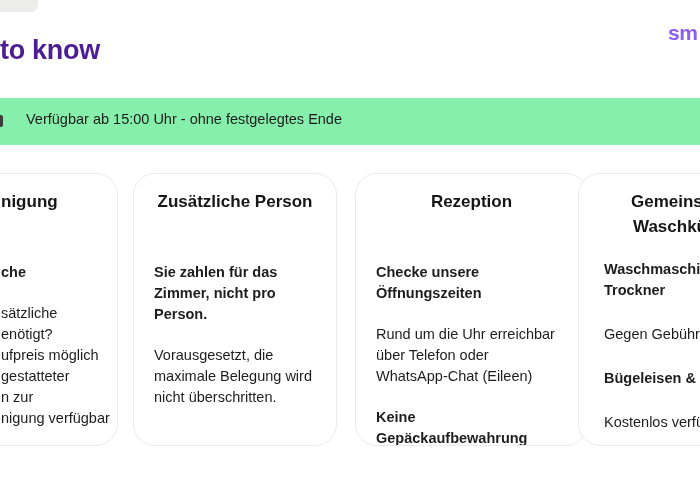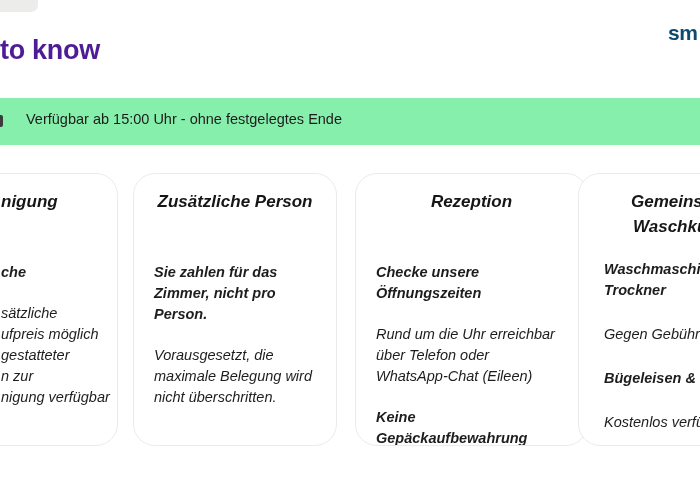--- a/index.html
+++ b/index.html
@@ -22,21 +22,21 @@
     margin: 0;
     font-size: 27px; font-weight: 700;
     letter-spacing: -0.3px;
     color: #4c1d95;
     white-space: nowrap;
   }
   .logo {
     position: absolute; left: 668px; top: 21px;
     font-size: 21px; font-weight: 700;
     letter-spacing: -0.5px;
-    color: #0c4a6e;
+    color: #8b5cf6;
     white-space: nowrap;
   }
   .banner {
     position: absolute; left: 0; top: 98px;
     width: 700px; height: 47px;
     background: #86efac;
   }
   .banner-icon {
     position: absolute; left: 0; top: 17px;
     width: 3px; height: 12px;
@@ -44,21 +44,21 @@
     border-radius: 0 2px 2px 0;
   }
   .banner-text {
     position: absolute; left: 26px; top: 13px;
     font-size: 14.5px;
     color: #1c1c1c;
     white-space: nowrap;
   }
   .cards-row {
     position: absolute; left: 0; top: 173px;
-    width: 700px; height: 273px; font-style: italic;
+    width: 700px; height: 273px;
   }
   .card {
     position: absolute; top: 0;
     height: 273px;
     background: #ffffff;
     border: 1px solid #edebe8;
     border-radius: 22px;
     box-sizing: border-box;
     overflow: hidden;
   }
@@ -110,20 +110,21 @@
 <div class="cards-row">
     <article class="card card-0">
       <div class="card-title">
         <div class="title-line">nigung</div>
       </div>
       <div class="para bold para-0">
         <div class="text-line">che</div>
       </div>
       <div class="para regular">
         <div class="text-line">sätzliche</div>
+        <div class="text-line">enötigt?</div>
         <div class="text-line">ufpreis möglich</div>
         <div class="text-line">gestatteter</div>
         <div class="text-line">n zur</div>
         <div class="text-line">nigung verfügbar</div>
       </div>
     </article>
     <article class="card card-1">
       <div class="card-title">
         <div class="title-line">Zusätzliche Person</div>
       </div>

